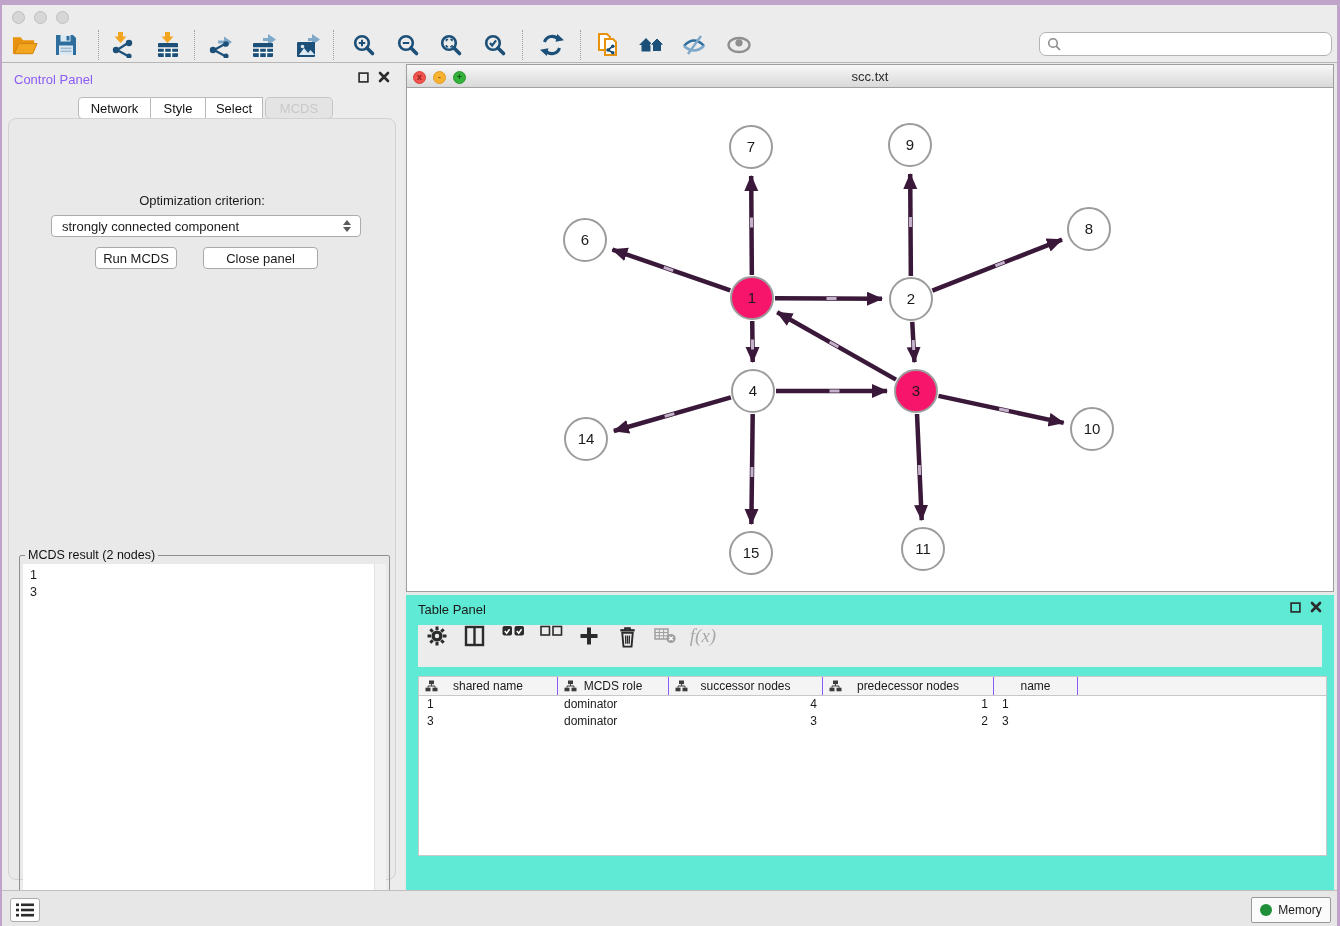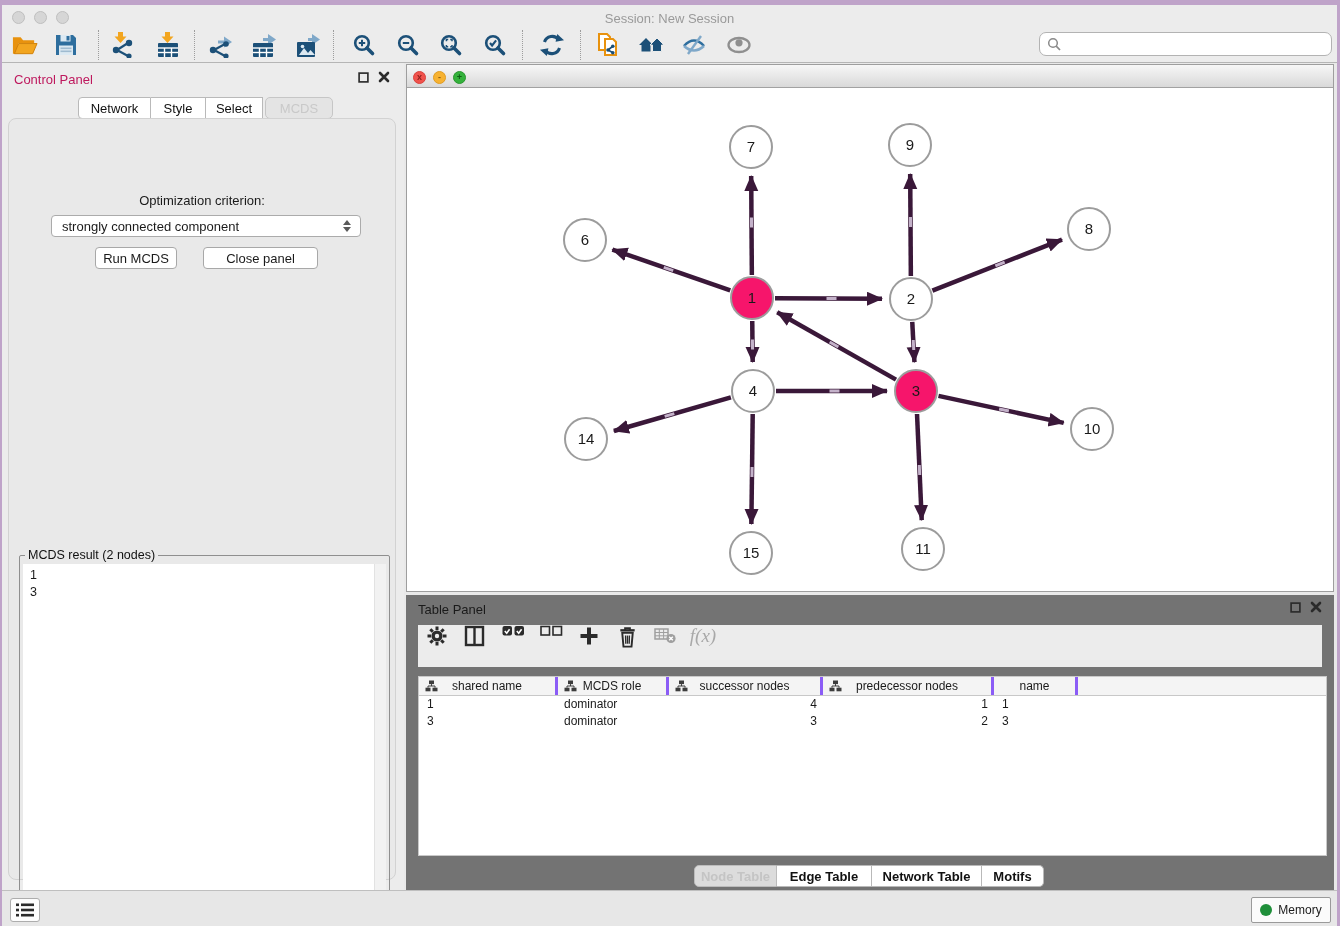--- a/index.html
+++ b/index.html
@@ -16,21 +16,21 @@
   .traffic { position:absolute; top:6px; width:13px; height:13px; border-radius:50%; display:flex; align-items:center; justify-content:center; font-size:9px; font-weight:bold; line-height:1; }
   .tl-gray { background:#d6d6d6; border:1px solid #bfbfbf; }
   #main-title { position:absolute; width:100%; top:6px; text-align:center; font-size:13px; color:#9a9a9a; }
   
   #toolbar { position:absolute; left:2px; top:28px; width:1335px; height:35px; background:#ececec; border-bottom:1px solid #b5b5b5; }
   .tbi { position:absolute; top:3px; width:28px; height:28px; display:flex; align-items:center; justify-content:center; cursor:default; }
   .tsep { position:absolute; top:2px; height:30px; width:0; border-left:1px dotted #9d9d9d; }
   #search-box { position:absolute; left:1037px; top:4px; width:293px; height:24px; background:#fff; border:1px solid #b3b3b3; border-radius:7px; display:flex; align-items:center; padding-left:7px; }
   
   #control-panel { position:absolute; left:2px; top:63px; width:402px; height:827px; background:#ececec; }
-  #cp-title { position:absolute; left:12px; top:9px; font-size:13px; color:#be185d; }
+  #cp-title { position:absolute; left:12px; top:9px; font-size:13px; color:#8b5cf6; }
   .win-btns { position:absolute; top:8px; display:flex; gap:9px; align-items:center; }
   #cp-tabs { position:absolute; left:76px; top:34px; height:22px; display:flex; }
   .tab { height:22px; display:flex; align-items:center; justify-content:center; font-size:13px; background:#fff; border:1px solid #b9b9b9; border-left:none; color:#111; }
   .tab:first-child { border-left:1px solid #b9b9b9; border-radius:4px 0 0 4px; }
   .tab.sel-gray { background:#e4e4e4; color:#c9c9c9; border:1px solid #c6c6c6; border-radius:5px; margin-left:2px; }
   #cp-content { position:absolute; left:6px; top:55px; width:388px; height:762px; background:#e9e9e9; border:1px solid #d2d2d2; border-radius:8px; }
   #opt-label { position:absolute; left:0; top:74px; width:100%; text-align:center; font-size:13px; }
   #criterion-select { position:absolute; left:42px; top:96px; width:310px; height:22px; background:#fff; border:1px solid #ababab; border-radius:4px; font-size:13px; display:flex; align-items:center; padding-left:10px; }
   .stepper { position:absolute; right:9px; top:4px; display:flex; flex-direction:column; gap:2px; }
   .tri-up { width:0;height:0;border-left:4px solid transparent;border-right:4px solid transparent;border-bottom:5px solid #5a5a5a; }
@@ -42,28 +42,28 @@
   #mcds-scroll { position:absolute; right:0; top:0; bottom:0; width:12px; background:#f2f2f2; border-left:1px solid #e2e2e2; }
   
   #net-window { position:absolute; left:406px; top:64px; width:928px; height:528px; background:#fff; border:1px solid #9e9e9e; }
   #net-titlebar { position:absolute; left:0; top:0; width:100%; height:23px; background:linear-gradient(#f7f7f7,#d9d9d9); border-bottom:1px solid #a2a2a2; }
   #net-title { position:absolute; width:100%; top:4px; text-align:center; font-size:13px; color:#2b2b2b; }
   .tl-red { background:#f0524c; border:1px solid #d8423c; color:#8c1f1b; }
   .tl-yel { background:#f7b231; border:1px solid #e09c22; color:#8f5f10; }
   .tl-grn { background:#35b23c; border:1px solid #2a962f; color:#0f5e14; }
   #graph-svg { position:absolute; left:0; top:23px; }
   
-  #table-panel { position:absolute; left:406px; top:595px; width:928px; height:295px; background:#737373; }
+  #table-panel { position:absolute; left:406px; top:595px; width:928px; height:295px; background:#5eead4; }
   #tp-title { position:absolute; left:12px; top:7px; font-size:13px; }
   #tp-toolbar { position:absolute; left:12px; top:30px; width:904px; height:42px; background:#ececec; display:flex; align-items:flex-start; }
   .tpi { width:38px; display:flex; justify-content:center; align-items:center; cursor:default; }
   .fx { font-family:"Liberation Serif", serif; font-style:italic; font-size:19px; color:#a8a8a8; }
   #tp-table { position:absolute; left:12px; top:81px; width:909px; height:180px; background:#fff; border:1px solid #c9c9c9; }
   #tp-head { display:flex; height:19px; background:#f4f4f4; border-bottom:1px solid #c8c8c8; }
-  .hcell { position:relative; border-right:3px solid #8b5cf6; display:flex; align-items:center; justify-content:center; font-size:12px; color:#1a1a1a; }
+  .hcell { position:relative; border-right:1px solid #8b5cf6; display:flex; align-items:center; justify-content:center; font-size:12px; color:#1a1a1a; }
   .hcell .treeic { position:absolute; left:6px; top:3px; }
   .trow { display:flex; height:17px; align-items:center; font-size:12px; }
   .tcell { height:17px; line-height:17px; white-space:nowrap; overflow:hidden; }
   .c0 { width:139px; padding-left:8px; }
   .c1 { width:111px; padding-left:6px; }
   .c2 { width:154px; text-align:right; padding-right:6px; }
   .c3 { width:171px; text-align:right; padding-right:6px; }
   .c4 { width:84px;  padding-left:8px; }
   #tp-tabs { position:absolute; left:288px; top:270px; height:22px; display:flex; }
   #tp-tabs .tab { font-size:13px; font-weight:bold; }
@@ -77,21 +77,20 @@
 </style>
 </head>
 <body>
 
 <div id="window"></div>
 
 <div id="titlebar">
   <span class="traffic tl-gray" style="left:10px"></span>
   <span class="traffic tl-gray" style="left:32px"></span>
   <span class="traffic tl-gray" style="left:54px"></span>
-  <div id="main-title">Session: New Session</div>
 </div>
 
 <div id="toolbar">
   <span class="tbi" style="left:8px">
     <svg width="27" height="24" viewBox="0 0 28 24">
       <path fill="#E8920E" d="M2 21 V4 h8 l2.5 3 H24 v3 H8 L4.5 21 Z"></path>
       <path fill="#F2A51F" stroke="#D07F06" stroke-width="1" d="M8 10.5 h19 l-4.5 10.5 H3.5 Z"></path>
     </svg>
   </span>
   <span class="tbi" style="left:50px">
@@ -281,20 +280,21 @@
       </div>
     </fieldset>
   </div>
 </div>
 
 <div id="net-window">
   <div id="net-titlebar">
     <span class="traffic tl-red" style="left:6px">x</span>
     <span class="traffic tl-yel" style="left:26px">-</span>
     <span class="traffic tl-grn" style="left:46px">+</span>
+    <div id="net-title">scc.txt</div>
   </div>
   <svg id="graph-svg" width="926" height="504" viewBox="0 0 926 504">
       <defs>
         <marker id="arr" markerUnits="userSpaceOnUse" markerWidth="20" markerHeight="16" refX="15" refY="7" orient="auto">
           <path d="M0,0 L16,7 L0,14 Z" fill="#3a1839"></path>
         </marker>
       </defs>
       <line x1="344.84768545925334" y1="187.0005043472541" x2="344.1920487687675" y2="87.99936408389699" stroke="#3a1839" stroke-width="4.5" marker-end="url(#arr)"></line>
       <rect x="339.5" y="133" width="10" height="3" fill="#c4b2ca" transform="rotate(-90.37943670141898 344.5 134.5)"></rect>
       <line x1="323.27306569551814" y1="202.45411862479074" x2="205.39483020999884" y2="161.5143721687421" stroke="#3a1839" stroke-width="4.5" marker-end="url(#arr)"></line>
@@ -479,26 +479,20 @@
         </div>
         <div class="trow">
           <div class="tcell c0">3</div>
           <div class="tcell c1">dominator</div>
           <div class="tcell c2">3</div>
           <div class="tcell c3">2</div>
           <div class="tcell c4">3</div>
         </div>
       </div>
   </div>
-  <div id="tp-tabs">
-    <div class="tab sel-gray" style="width:83px">Node Table</div>
-    <div class="tab" style="width:95px">Edge Table</div>
-    <div class="tab" style="width:110px">Network Table</div>
-    <div class="tab" style="width:62px">Motifs</div>
-  </div>
 </div>
 
 <div id="status-bar">
   <div id="list-btn">
     <svg width="18" height="14" viewBox="0 0 18 14">
       <g fill="#2b2b2b">
           <rect x="0" y="0.5" width="3" height="2.6"></rect>
           <rect x="5" y="0.5" width="13" height="2.6"></rect>
           <rect x="0" y="5.7" width="3" height="2.6"></rect>
           <rect x="5" y="5.7" width="13" height="2.6"></rect>

